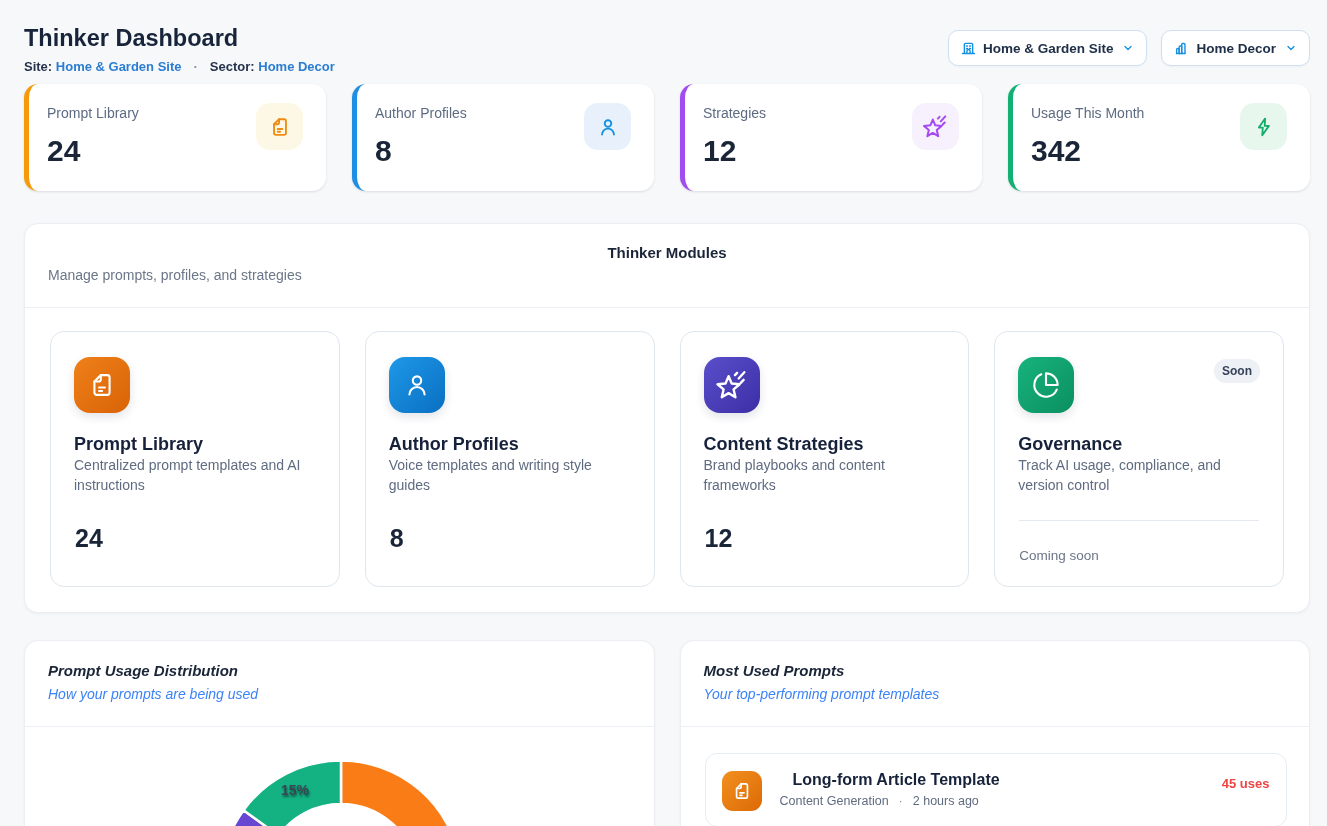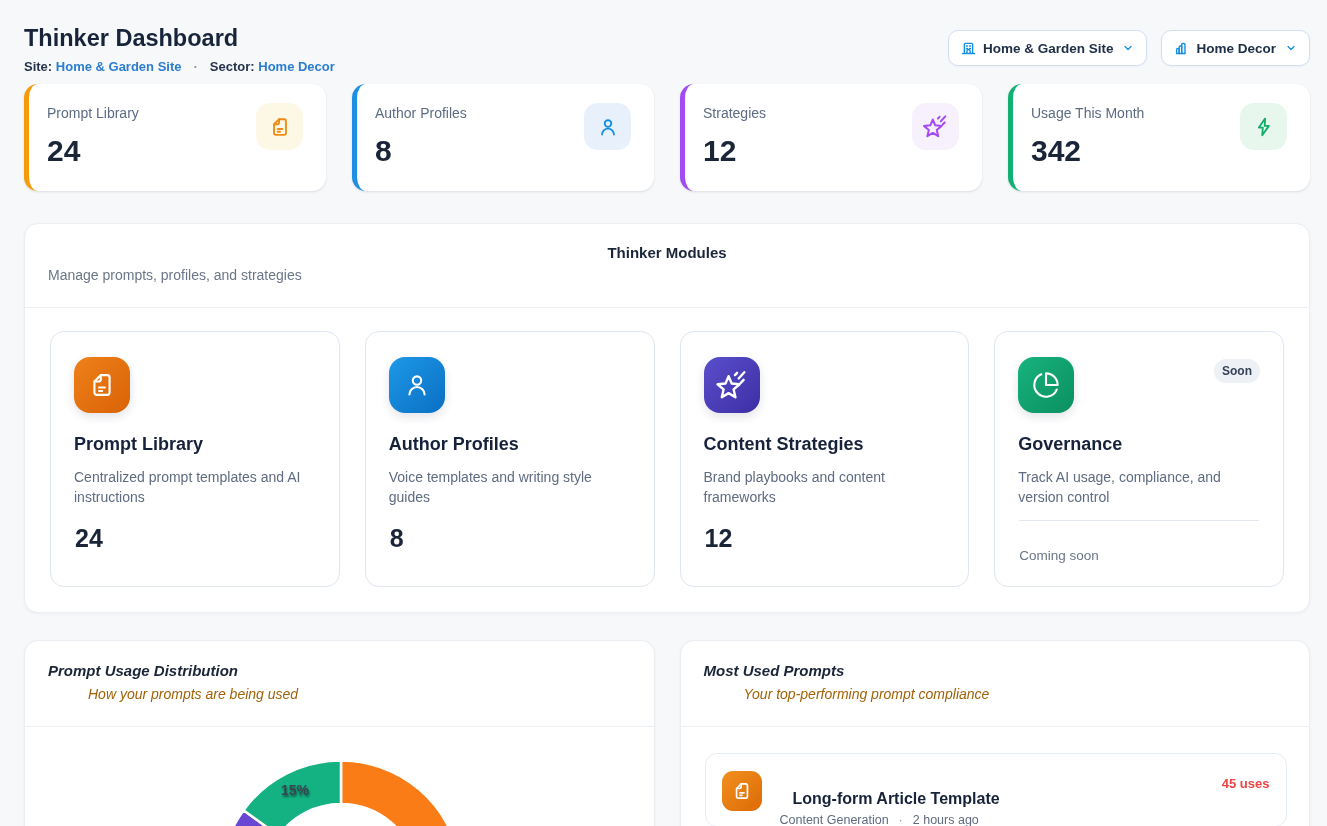--- a/index.html
+++ b/index.html
@@ -30,42 +30,42 @@
 
 .panel { position:absolute; left:24px; top:223px; width:1286px; height:390px; background:#fff; border:1px solid #ebeef3; border-radius:14px; box-shadow:0 1px 3px rgba(23,36,66,.05); }
 .phead { padding:20px 23px 0; }
 .phead .t { font-size:15px; font-weight:700; color:#1a2538;text-align:center; }
 .phead .s { font-size:14px; color:#6b7687; margin-top:6px; }
 .pdiv { border-top:1px solid #eceff3; margin-top:23.5px; }
 .mods { position:absolute; left:25px; top:107px; width:1234px; display:grid; grid-template-columns:repeat(4,1fr); gap:25px; }
 .mod { background:#fff; border:1.5px solid #dfe6ef; border-radius:14px; height:256px; padding:25px 23px; position:relative; }
 .mod .mic { width:56px; height:56px; border-radius:16px; display:flex; align-items:center; justify-content:center; box-shadow:0 4px 10px rgba(23,36,66,.12); }
 .mod h3 { font-size:18px; font-weight:700; color:#16213a; margin-top:21px; }
-.mod p { font-size:14px; color:#5f6b80; line-height:20px; margin-top:12px; }
+.mod p { font-size:14px; color:#5f6b80; line-height:20px; }
 .mod .cnt { position:absolute; left:24px; top:192px; font-size:25px; font-weight:700; color:#1a2538; }
 .g-orange { background:linear-gradient(135deg,#ee8019 0%,#d96307 100%); }
 .g-blue { background:linear-gradient(135deg,#1e98e8 0%,#0a6fc2 100%); }
 .g-purple { background:linear-gradient(135deg,#5a4ecb 0%,#3c2fa5 100%); }
 .g-green { background:linear-gradient(135deg,#17b37e 0%,#0b8f60 100%); }
 .soon { position:absolute; top:27px; right:23px; background:#edf0f5; color:#36425a; font-size:12px; font-weight:700; padding:5px 8px; border-radius:12px;text-align:right; }
 .mdiv { position:absolute; left:24px; right:24px; top:188px; border-top:1px solid #e4e9f0; }
 .csoon { position:absolute; left:24px; top:216px; font-size:13.5px; color:#6b7687; }
 
 
 .bottom { position:absolute; left:24px; top:640px; width:1286px; display:grid; grid-template-columns:1fr 1fr; gap:25px; }
 .bcard { background:#fff; border:1px solid #ebeef3; border-radius:14px; height:340px; box-shadow:0 1px 3px rgba(23,36,66,.05); position:relative; }
 .bhead { padding:21px 23px 0;font-style:italic; }
 .bhead .t { font-size:15px; font-weight:700; color:#1a2538; }
-.bhead .s { font-size:14px; color:#a16207; margin-top:7px;margin-left:40px; }
+.bhead .s { font-size:14px; color:#3b82f6; margin-top:7px; }
 .bdiv { border-top:1px solid #eceff3; margin-top:24px; }
 .donut { position:absolute; left:194px; top:117.5px; }
 .item { position:absolute; left:24px; top:112px; width:582px; height:74px; border:1px solid #e7edf5; border-radius:12px; padding:17px 16px 0 16px; display:flex; }
 .item .iic { width:40px; height:40px; border-radius:11px; background:linear-gradient(135deg,#f1901f 0%,#dd6a06 100%); display:flex; align-items:center; justify-content:center; flex:none; }
 .item .mid { margin-left:18px; flex:1; }
-.item .it { font-size:16px; font-weight:700; color:#16213a; margin-top:19px;padding-left:13px; }
+.item .it { font-size:16px; font-weight:700; color:#16213a; margin-top:0;padding-left:13px; }
 .item .im { font-size:12.5px; color:#5f6b80; margin-top:5px; }
 .item .im .dot { color:#8a93a6; padding:0 10px; }
 .item .uses { font-size:13px; font-weight:700; color:#ef4444; margin-top:5px; }
 </style>
 </head>
 <body>
 
 <h1>Thinker Dashboard</h1>
 <div class="sub">Site: <a>Home &amp; Garden Site</a><span class="dot">·</span>Sector: <a>Home Decor</a></div>
 
@@ -209,21 +209,21 @@
         <path d="M159.24 236.6 A120.5 120.5 0 0 1 7.4 159.24 L48.77 145.79 A77 77 0 0 0 145.79 195.23 Z" fill="#2d9bd8"></path>
         <path d="M7.4 159.24 A120.5 120.5 0 0 1 24.51 51.17 L59.71 76.74 A77 77 0 0 0 48.77 145.79 Z" fill="#6847d2"></path>
         <path d="M24.51 51.17 A120.5 120.5 0 0 1 122.0 1.5 L122.0 45.0 A77 77 0 0 0 59.71 76.74 Z" fill="#14b183"></path>
       </g>
       <text x="76" y="36" text-anchor="middle" font-size="14" font-weight="700" fill="#3b4453" style="text-shadow:1px 1.5px 2px rgba(0,0,0,.45)">15%</text>
     </svg>
   </div>
   <div class="bcard">
     <div class="bhead">
       <div class="t">Most Used Prompts</div>
-      <div class="s">Your top-performing prompt compliance</div>
+      <div class="s">Your top-performing prompt templates</div>
     </div>
     <div class="bdiv"></div>
     <div class="item">
       <div class="iic">
         <svg width="20" height="20" viewBox="0 0 24 24" fill="none" stroke="#fff" stroke-width="2" stroke-linecap="round" stroke-linejoin="round">
           <path d="M11 3.5 H16.5 a2 2 0 0 1 2 2 V18.5 a2 2 0 0 1 -2 2 H7.5 a2 2 0 0 1 -2-2 V9 Z"></path>
           <path d="M11 3.5 V7 a2 2 0 0 1 -2 2 H5.5"></path>
           <path d="M9.5 14.2h5M9.5 17.2h2.6"></path>
         </svg>
       </div>

